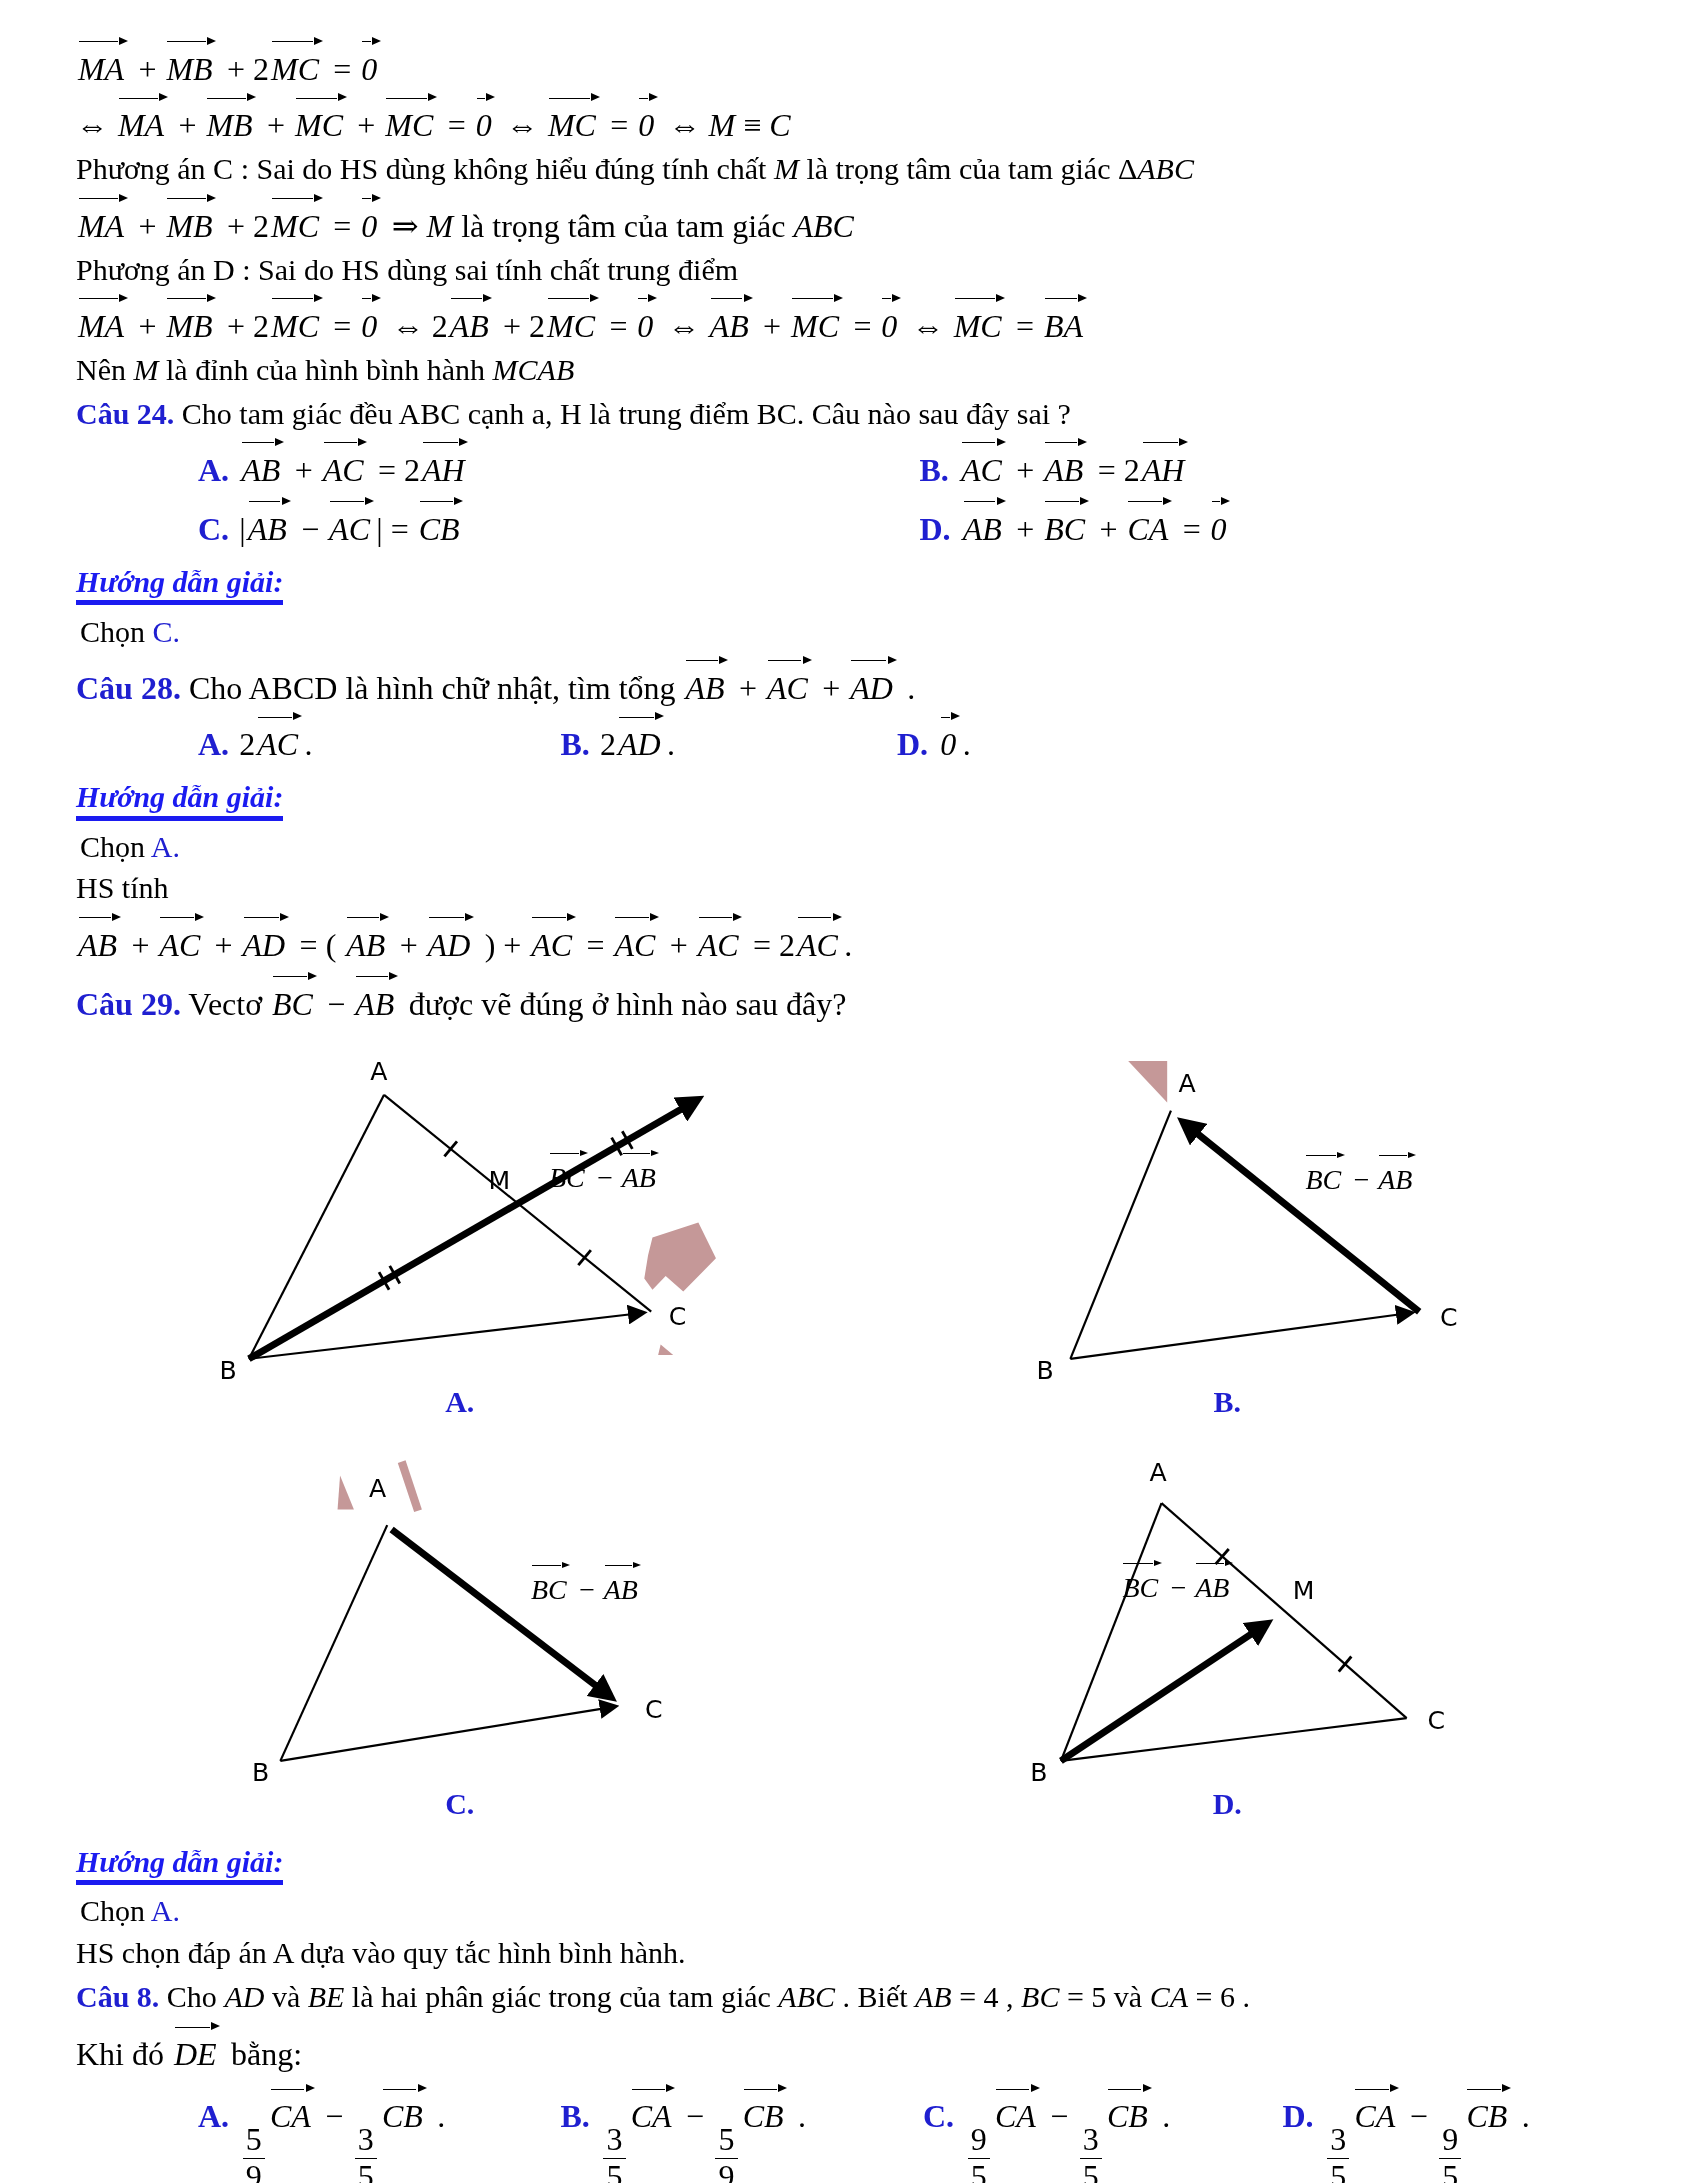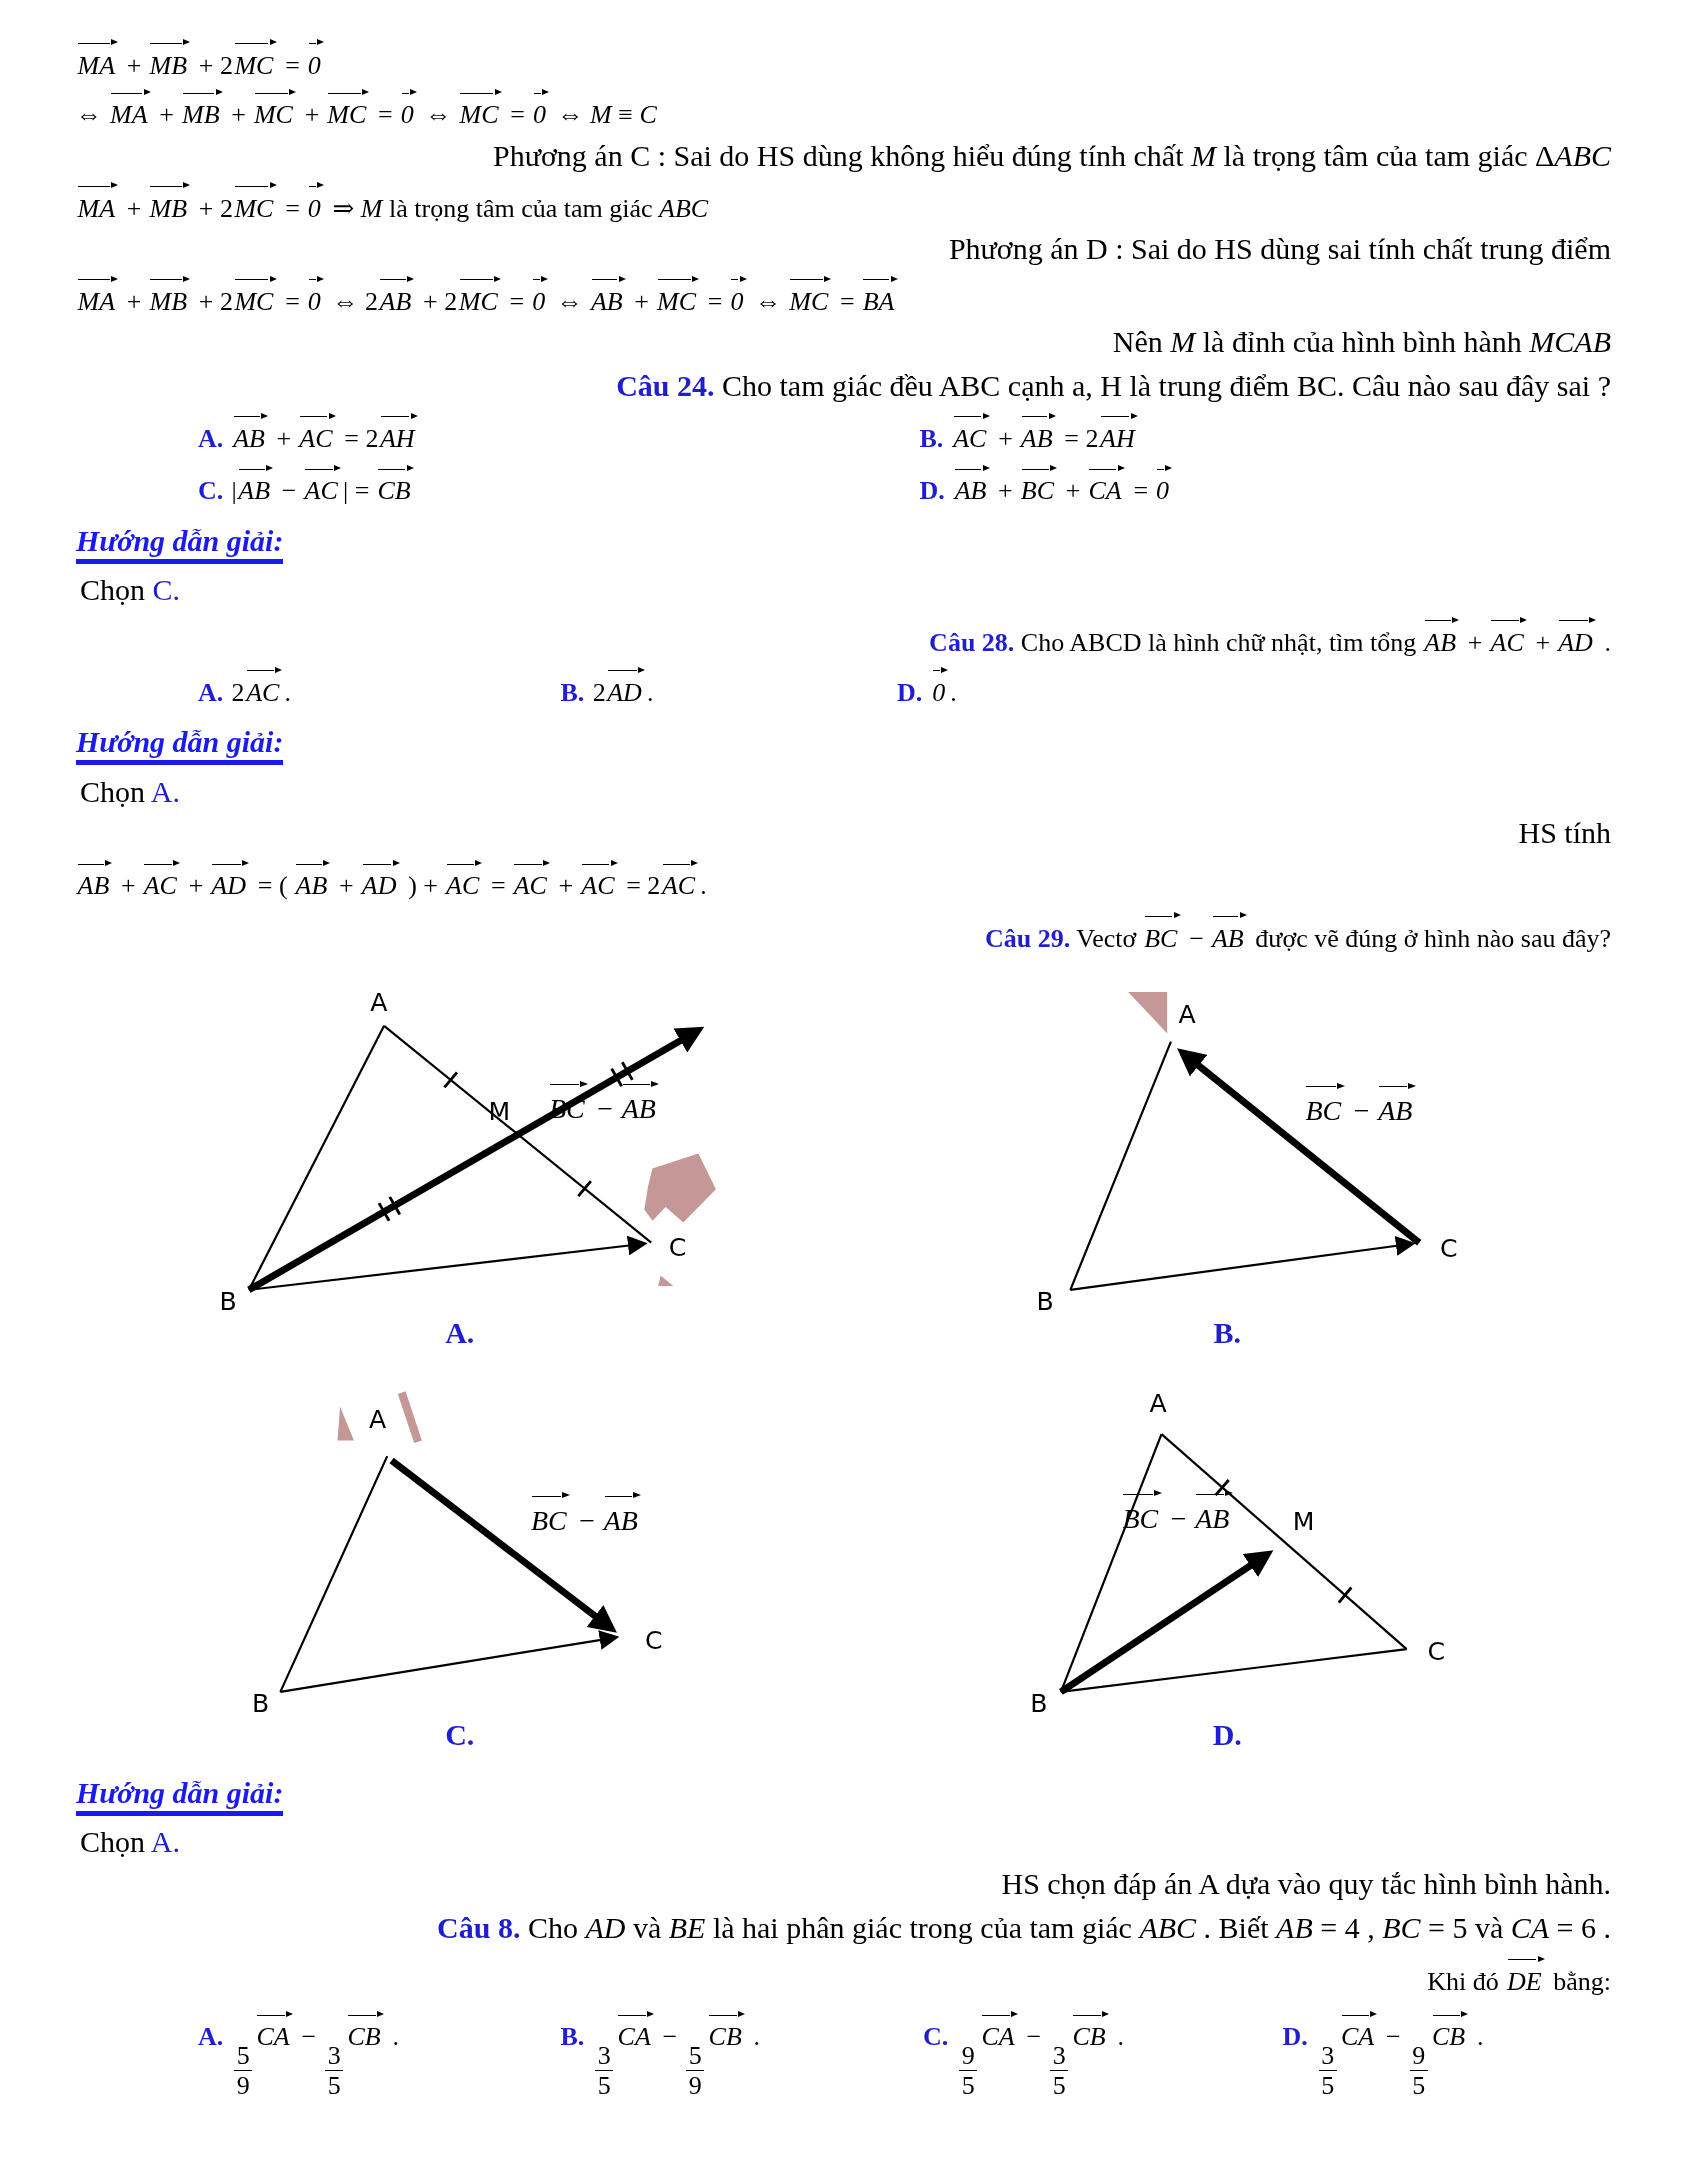--- a/index.html
+++ b/index.html
@@ -4,22 +4,22 @@
 <style>
   *{margin:0;padding:0;box-sizing:border-box;}
   html,body{background:#ffffff;}
   body{
     width:1687px;height:2183px;overflow:hidden;
     font-family:"Liberation Serif","DejaVu Serif",serif;
     font-size:30px;color:#000;
   }
   .page{padding:36px 76px 0 76px;}
 
-  .textline{margin:4.6px 0;line-height:1.3;text-align:right;}
-  .formula{font-size:26px;padding-top:14.6px;margin:0 0 5.3px 0;line-height:1.15;white-space:nowrap;}
+  .textline{margin:4.6px 0;line-height:1.3;}
+  .formula{font-size:32px;padding-top:14.6px;margin:0 0 5.3px 0;line-height:1.15;white-space:nowrap;}
 
   
   .vec{display:inline-block;position:relative;font-style:italic;margin:0 0.10em 0 0.06em;padding-right:0.10em;}
   .vec::before{content:"";position:absolute;left:0.03em;right:0.30em;top:-0.30em;border-top:0.055em solid #000;}
   .vec::after{content:"";position:absolute;right:-0.02em;top:-0.435em;width:0;height:0;
     border-left:0.30em solid #000;border-top:0.135em solid transparent;border-bottom:0.135em solid transparent;}
 
   .frac{display:inline-flex;flex-direction:column;text-align:center;vertical-align:-0.72em;line-height:1.12;margin:0 0.10em;font-style:normal;}
   .frac .num{display:block;border-bottom:0.055em solid #000;padding:0 0.10em;}
   .frac .den{display:block;}

